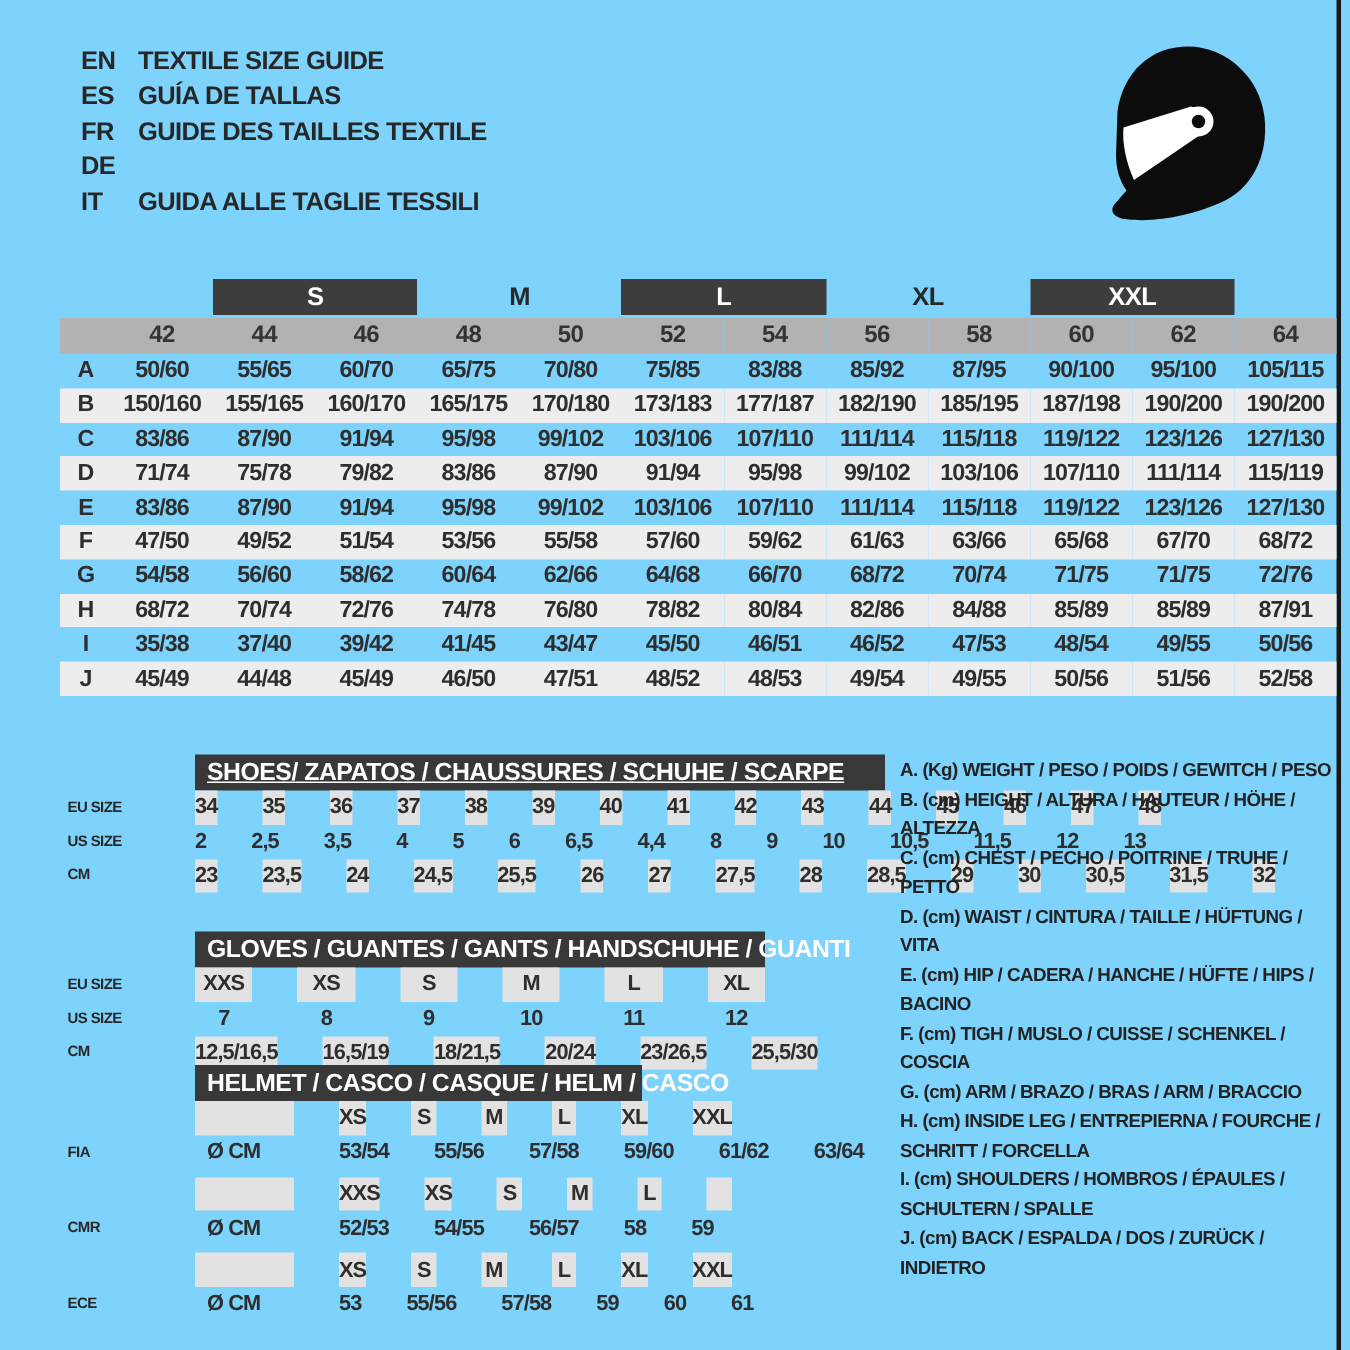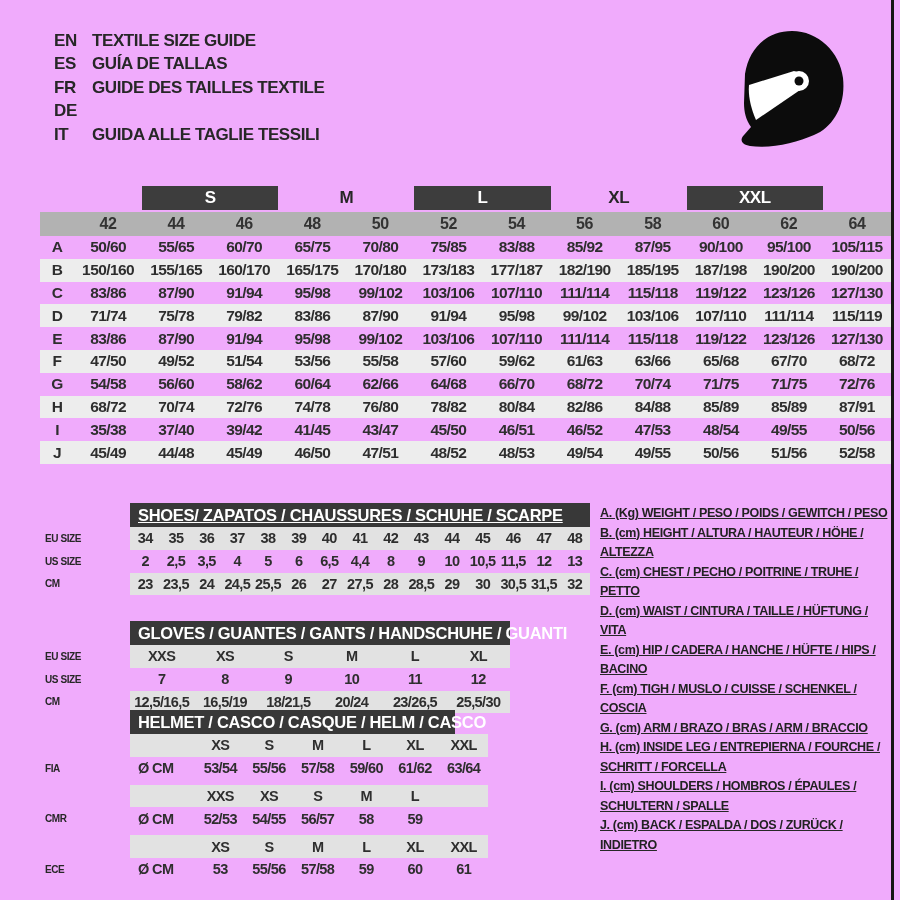--- a/index.html
+++ b/index.html
@@ -1,17 +1,17 @@
 <!DOCTYPE html>
 <html><head>
 <meta charset="utf-8">
 <style>
   html,body{margin:0;padding:0;width:900px;height:900px;overflow:hidden;background:#fff;
     font-family:"Liberation Sans", sans-serif;color:#272727;}
-  .page{position:relative;width:900px;height:900px;background:#f0abfc;}
+  .page{position:relative;width:900px;height:900px;background:#7dd3fc;}
   .edge-line{position:absolute;top:0;bottom:0;left:891px;width:3px;background:#161616;}
 
   
   .lang-list{position:absolute;left:54px;top:29px;}
   .lang-row{display:flex;height:23.5px;align-items:center;font-weight:bold;font-size:17px;letter-spacing:-0.4px;}
   .lang-code{width:38px;flex:0 0 38px;}
   .helmet-icon-box{position:absolute;left:736px;top:28px;width:115px;height:122px;}
 
   
   .textile{position:absolute;left:40px;top:186px;width:851px;}
@@ -28,33 +28,33 @@
     font-size:15.5px;letter-spacing:-0.6px;color:#2e2e2e;white-space:nowrap;}
 
   
   .subblock{position:absolute;left:45px;}
   .shoes{top:503px;} .gloves{top:621px;} .helmet{top:710px;}
   .subline{display:flex;align-items:stretch;}
   .sublabel{width:85px;flex:0 0 85px;display:flex;align-items:center;font-weight:bold;
     font-size:10px;letter-spacing:-0.4px;}
   .subbar{height:24px;display:flex;align-items:center;background:#383838;color:#fff;
     font-weight:bold;font-size:16.5px;letter-spacing:-0.3px;padding-left:8px;box-sizing:border-box;white-space:nowrap;}
-  .shoes .subbar{width:460px;text-decoration:underline;} .gloves .subbar{width:380px;} .helmet .subbar{width:325px;text-align:right;}
-  .subrow{display:grid;height:22.8px;}
+  .shoes .subbar{width:460px;text-decoration:underline;} .gloves .subbar{width:380px;} .helmet .subbar{width:298px;text-align:right;}
+  .subrow{display:grid;height:22.8px;gap:30px;}
   .shoes .subrow{width:460px;grid-template-columns:repeat(15,1fr);}
   .gloves .subrow{width:380px;grid-template-columns:repeat(6,1fr);}
   .helmet .subrow{width:358px;grid-template-columns:66px repeat(6,1fr);}
   .subrow.shaded .scell{background:#e2e2e2;}
   .scell{display:flex;align-items:center;justify-content:center;font-weight:bold;
     font-size:14.5px;letter-spacing:-0.6px;white-space:nowrap;color:#2e2e2e;}
   .scell.unit{justify-content:flex-start;padding-left:8px;}
   .subline.gapped{margin-top:5px;}
 
   
-  .legend{position:absolute;left:600px;top:504px;width:291px;text-decoration:underline;}
+  .legend{position:absolute;left:600px;top:504px;width:291px;}
   .legend-item{font-weight:bold;font-size:12.5px;letter-spacing:-0.35px;line-height:19.5px;color:#222;}
 </style>
 </head>
 <body>
 
 <div class="page">
   <div class="edge-line"></div>
 
   <div class="lang-list">
       <div class="lang-row">

